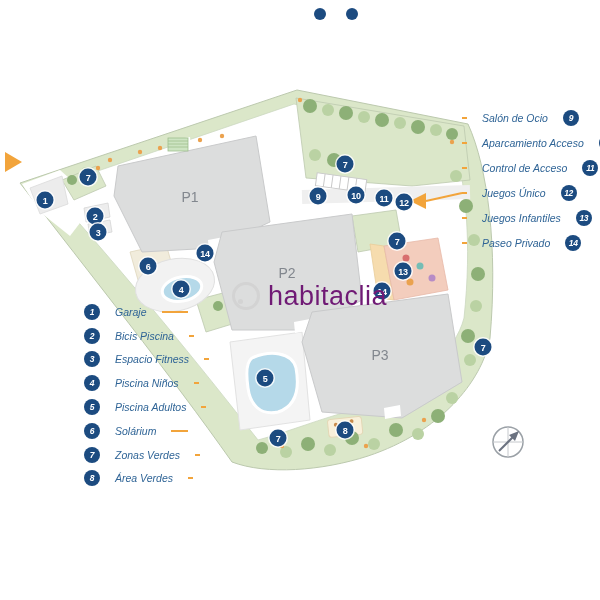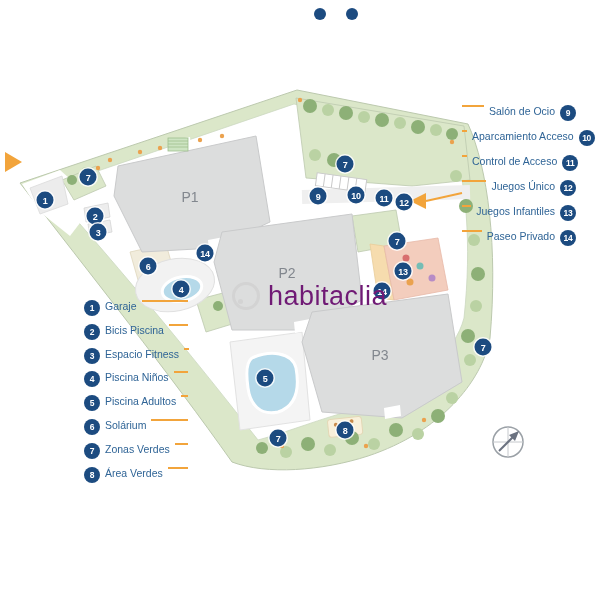--- a/index.html
+++ b/index.html
@@ -22,21 +22,21 @@
     letter-spacing:-0.3px;
   }
   .stray-dot{
     position:absolute;width:12px;height:12px;border-radius:50%;
     background:#1c4b80;transform:translate(-50%,-50%);
   }
 
   
   .legend-left{position:absolute;left:84px;top:300px;width:104px;}
   .legend-right{position:absolute;left:462px;top:105px;width:114px;}
-  .legend-row{display:flex;align-items:flex-start;gap:5px;}
+  .legend-row{display:flex;align-items:center;gap:15px;font-style:italic;}
   .legend-left .legend-row{height:23.8px;}
   .legend-right .legend-row{height:25px;}
   .badge{
     flex:0 0 16px;width:16px;height:16px;border-radius:50%;
     background:#1c4b80;color:#fff;font-size:8.5px;font-weight:bold;
     display:flex;align-items:center;justify-content:center;letter-spacing:-0.3px;
   }
   .legend-label{color:#2f6496;font-size:10.5px;white-space:nowrap;}
   .lline{flex:1;height:2px;background:#f2a43b;min-width:5px;}
 

